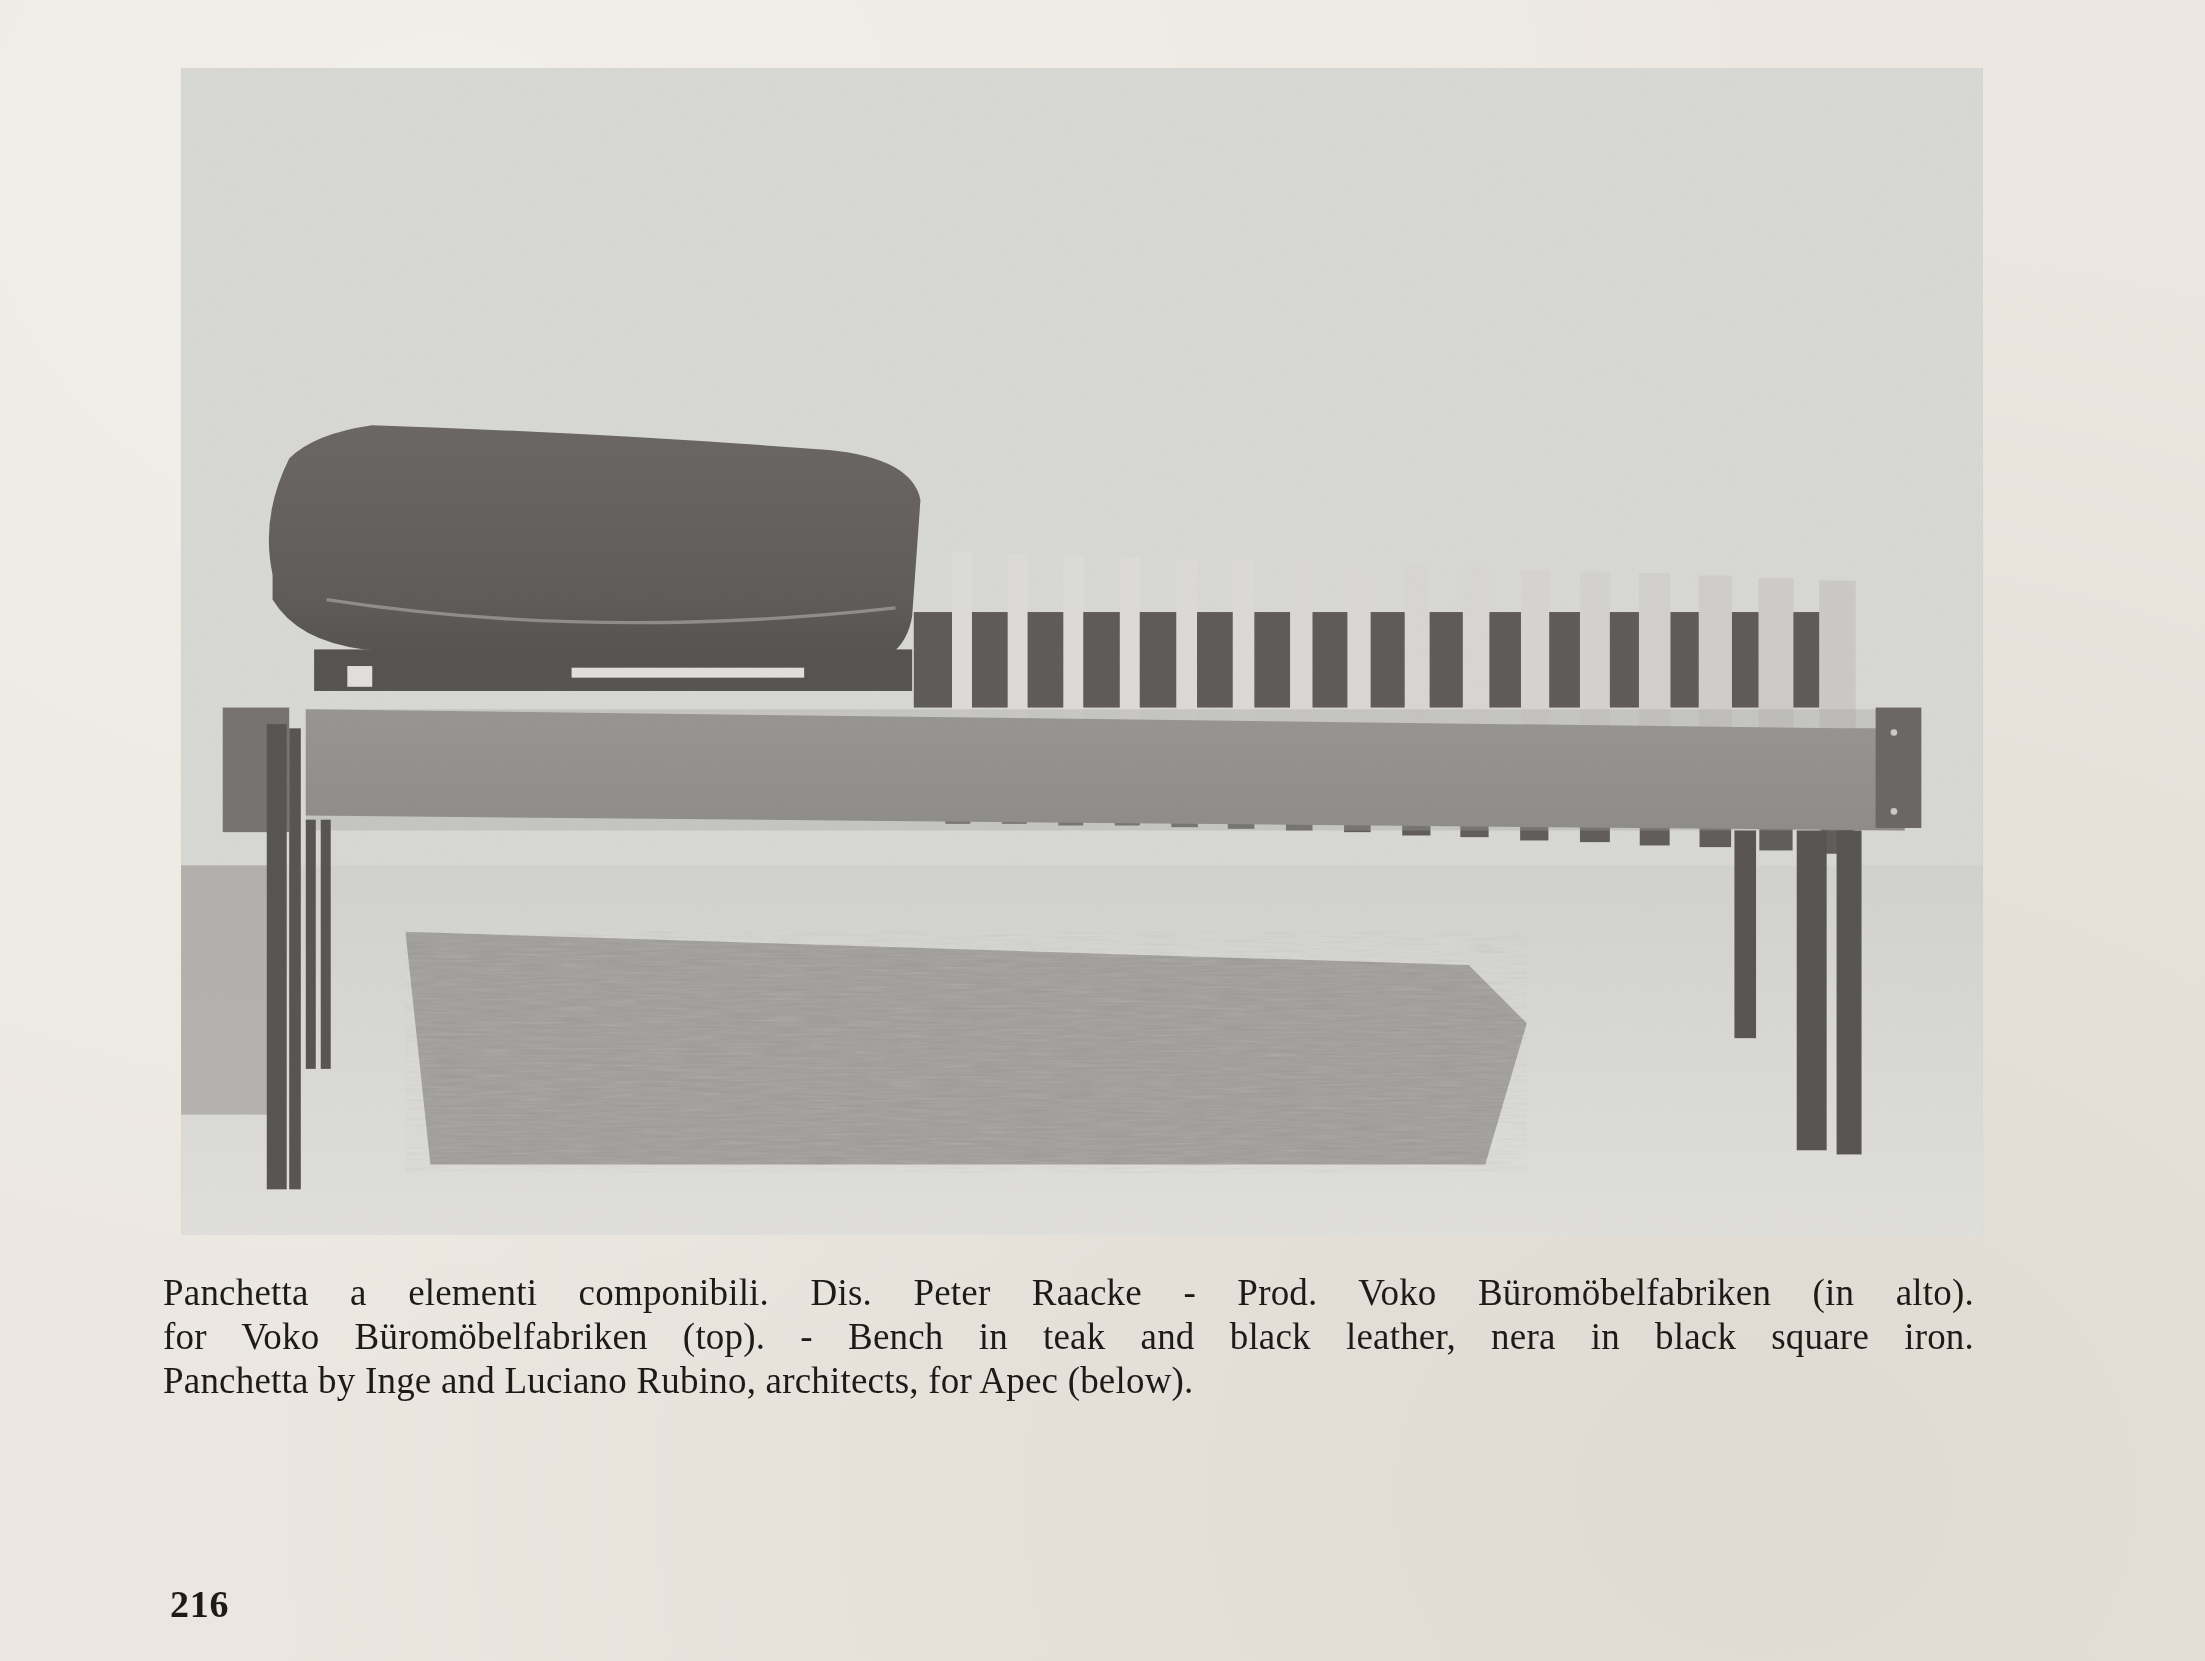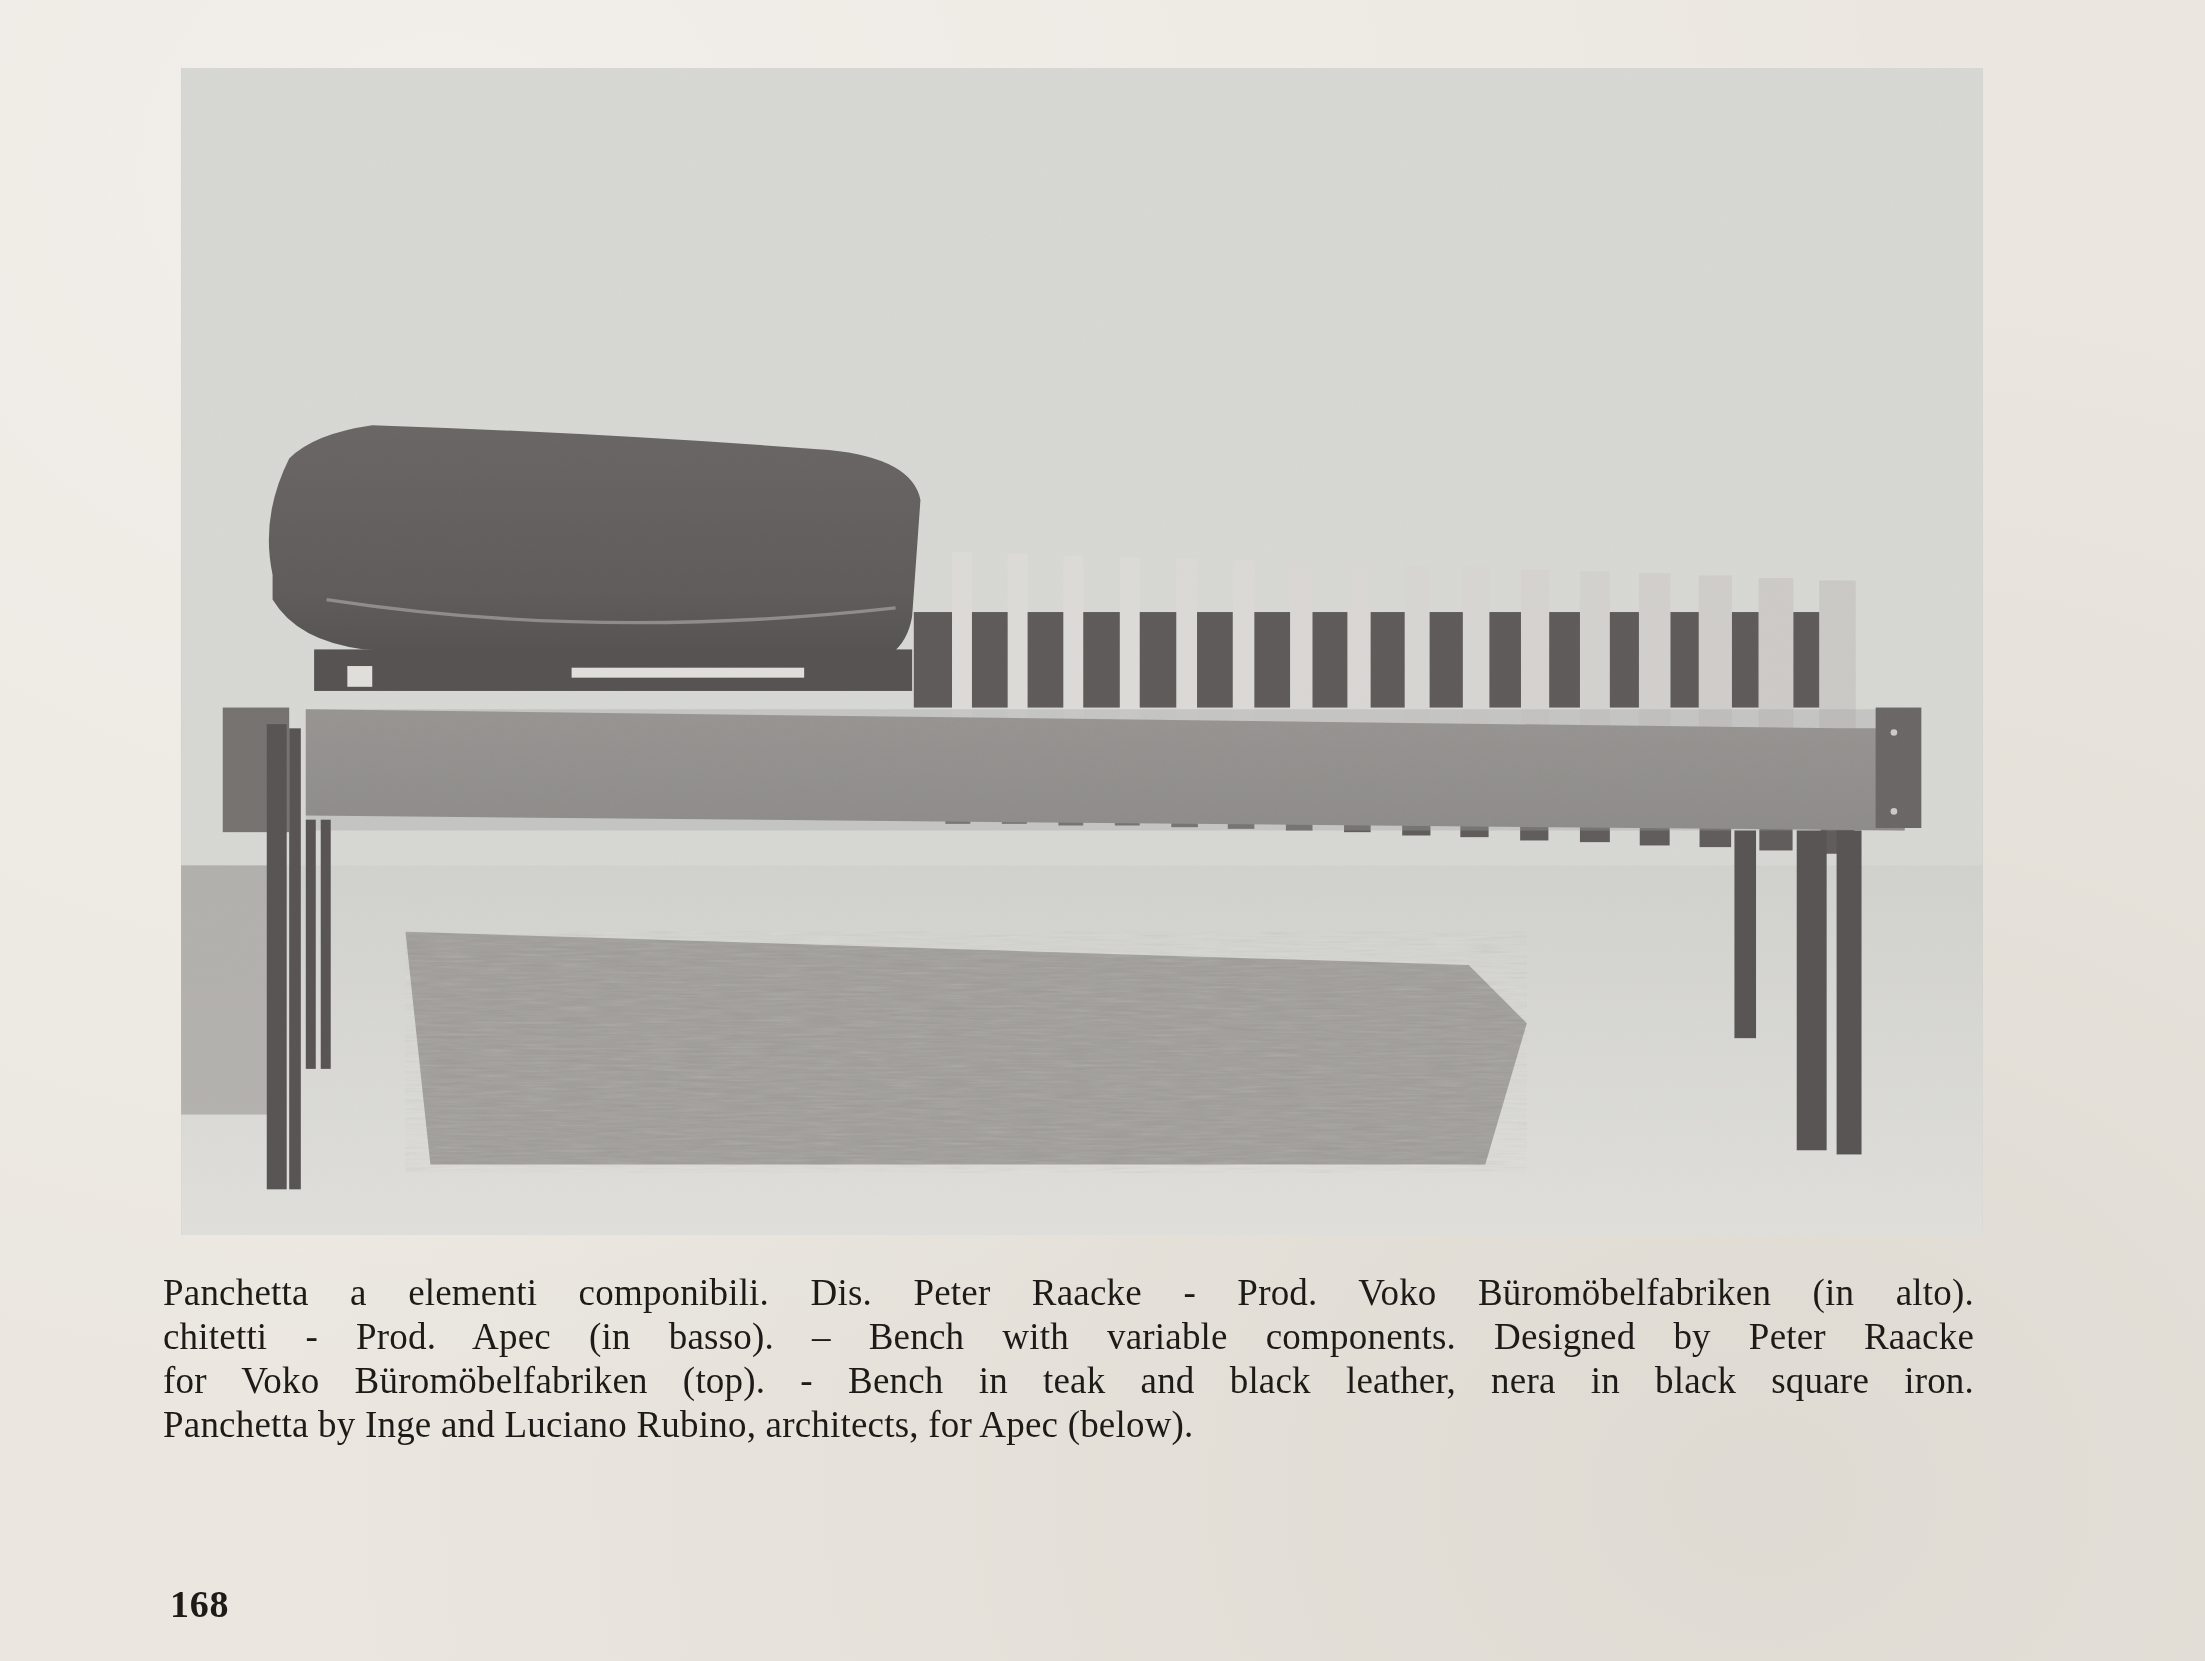--- a/index.html
+++ b/index.html
@@ -144,19 +144,18 @@
       <rect x="1945" y="918" width="36" height="385"></rect>
       <rect x="1993" y="918" width="30" height="390"></rect>
     </g>
 
     <rect x="0" y="0" width="2169" height="1405" fill="#ffffff" filter="url(#grain)" opacity="0.25"></rect>
   </svg>
 </div>
 
 <div class="caption">
   <span class="line">Panchetta a elementi componibili. Dis. Peter Raacke - Prod. Voko Büromöbelfabriken (in alto).</span>
-  <span class="line">chitetti - Prod. Apec (in basso). – Bench with variable components. Designed by Peter Raacke</span>
   <span class="line">for Voko Büromöbelfabriken (top). - Bench in teak and black leather, nera in black square iron.</span>
   <span class="line last">Panchetta by Inge and Luciano Rubino, architects, for Apec (below).</span>
 </div>
 
-<div class="page-number">168</div>
+<div class="page-number">216</div>
 
 
 </body></html>

